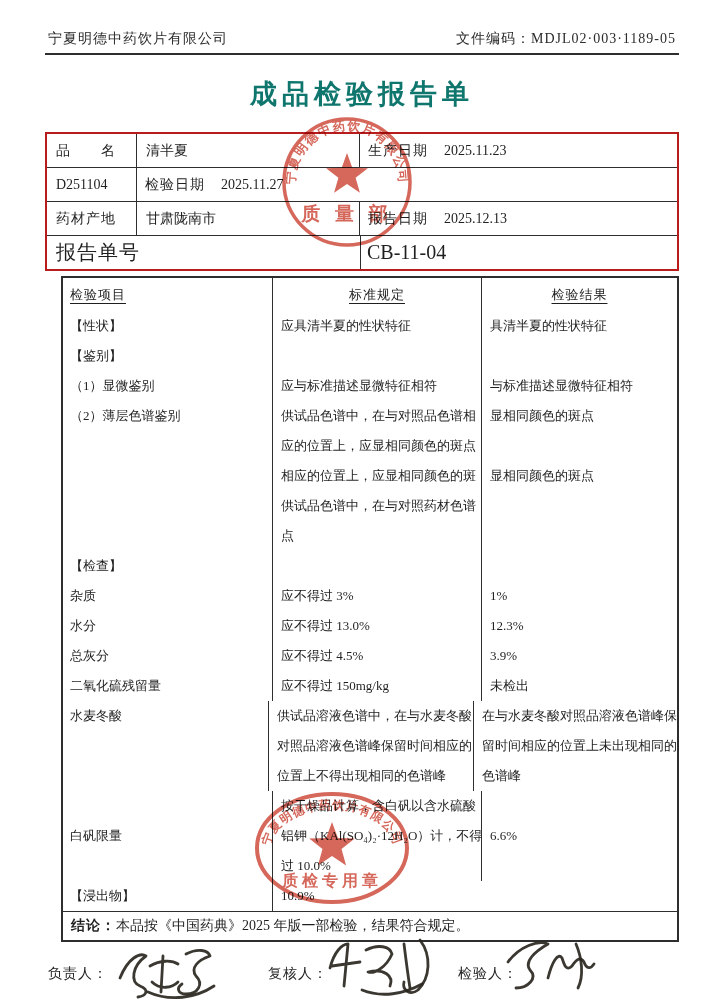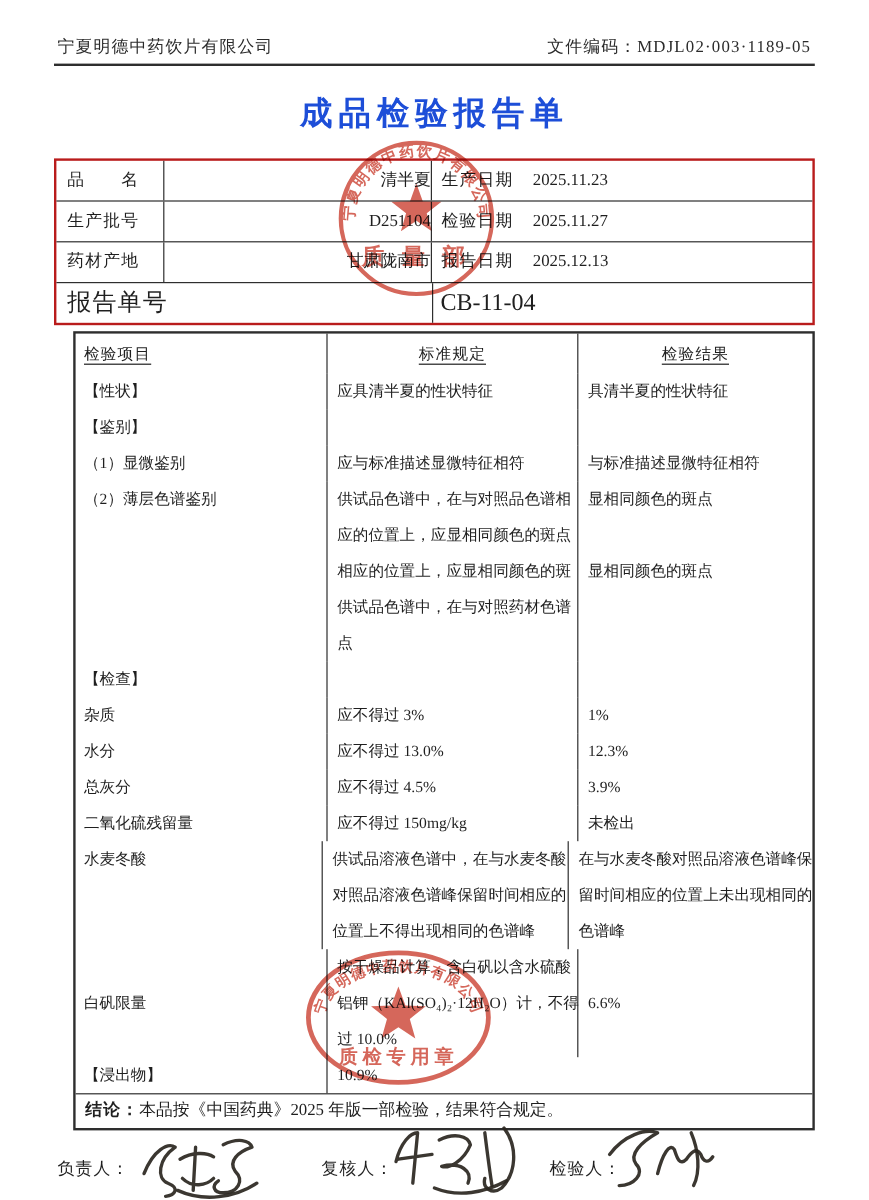--- a/index.html
+++ b/index.html
@@ -2,27 +2,27 @@
 <html><head>
 <meta charset="utf-8">
 <style>
   html,body{margin:0;padding:0;background:#fff;}
   .page{position:relative;width:724px;height:1000px;background:#ffffff;overflow:hidden;
         font-family:"Liberation Serif","DejaVu Serif",serif;color:#1f1f1f;}
   
   .header{display:flex;justify-content:space-between;align-items:flex-end;
           padding:30px 48px 0 48px;font-size:14px;color:#2b2b2b;letter-spacing:1px;}
   .rule{margin:5px 45px 0 45px;border-bottom:2px solid #2e2e2e;}
-  .title{text-align:center;margin-top:21px;font-size:27px;font-weight:bold;letter-spacing:5px;color:#1d4ed8;}
+  .title{text-align:center;margin-top:21px;font-size:27px;font-weight:bold;letter-spacing:5px;color:#0f766e;}
   
   .info{margin:20px 45px 0 45px;border:2px solid #b91c1c;}
   .irow{display:grid;grid-template-columns:90px 223px 1fr;height:33px;line-height:33px;
         font-size:14px;border-bottom:1px solid #2e2e2e;}
   .ilabel{border-right:1px solid #2e2e2e;padding-left:9px;letter-spacing:1px;}
-  .ival{border-right:1px solid #2e2e2e;padding-left:9px;text-align:right;}
+  .ival{border-right:1px solid #2e2e2e;padding-left:9px;}
   .r2{display:flex;}
   .l2{padding-left:8px;letter-spacing:1px;}
   .v2{margin-left:16px;}
   .irow-last{display:grid;grid-template-columns:314px 1fr;height:33px;line-height:33px;font-size:20px;}
   .irow-last .left{border-right:1px solid #2e2e2e;padding-left:9px;letter-spacing:1px;}
   .irow-last .right{padding-left:6px;}
   
   .main{margin:5px 45px 0 61px;border:2px solid #2e2e2e;font-size:13px;}
   .mhead{display:flex;height:33px;line-height:33px;}
   .h1{width:210px;border-right:1px solid #2e2e2e;padding-left:7px;box-sizing:border-box;}
@@ -66,21 +66,20 @@
         <div class="irow">
           <div class="ilabel">品　　名</div>
           <div class="ival">清半夏</div>
           <div class="r2">
             <span class="l2">生产日期</span>
             <span class="v2">2025.11.23</span>
           </div>
         </div>
 
         <div class="irow">
-          <div class="ilabel">生产批号</div>
           <div class="ival">D251104</div>
           <div class="r2">
             <span class="l2">检验日期</span>
             <span class="v2">2025.11.27</span>
           </div>
         </div>
 
         <div class="irow">
           <div class="ilabel">药材产地</div>
           <div class="ival">甘肃陇南市</div>

